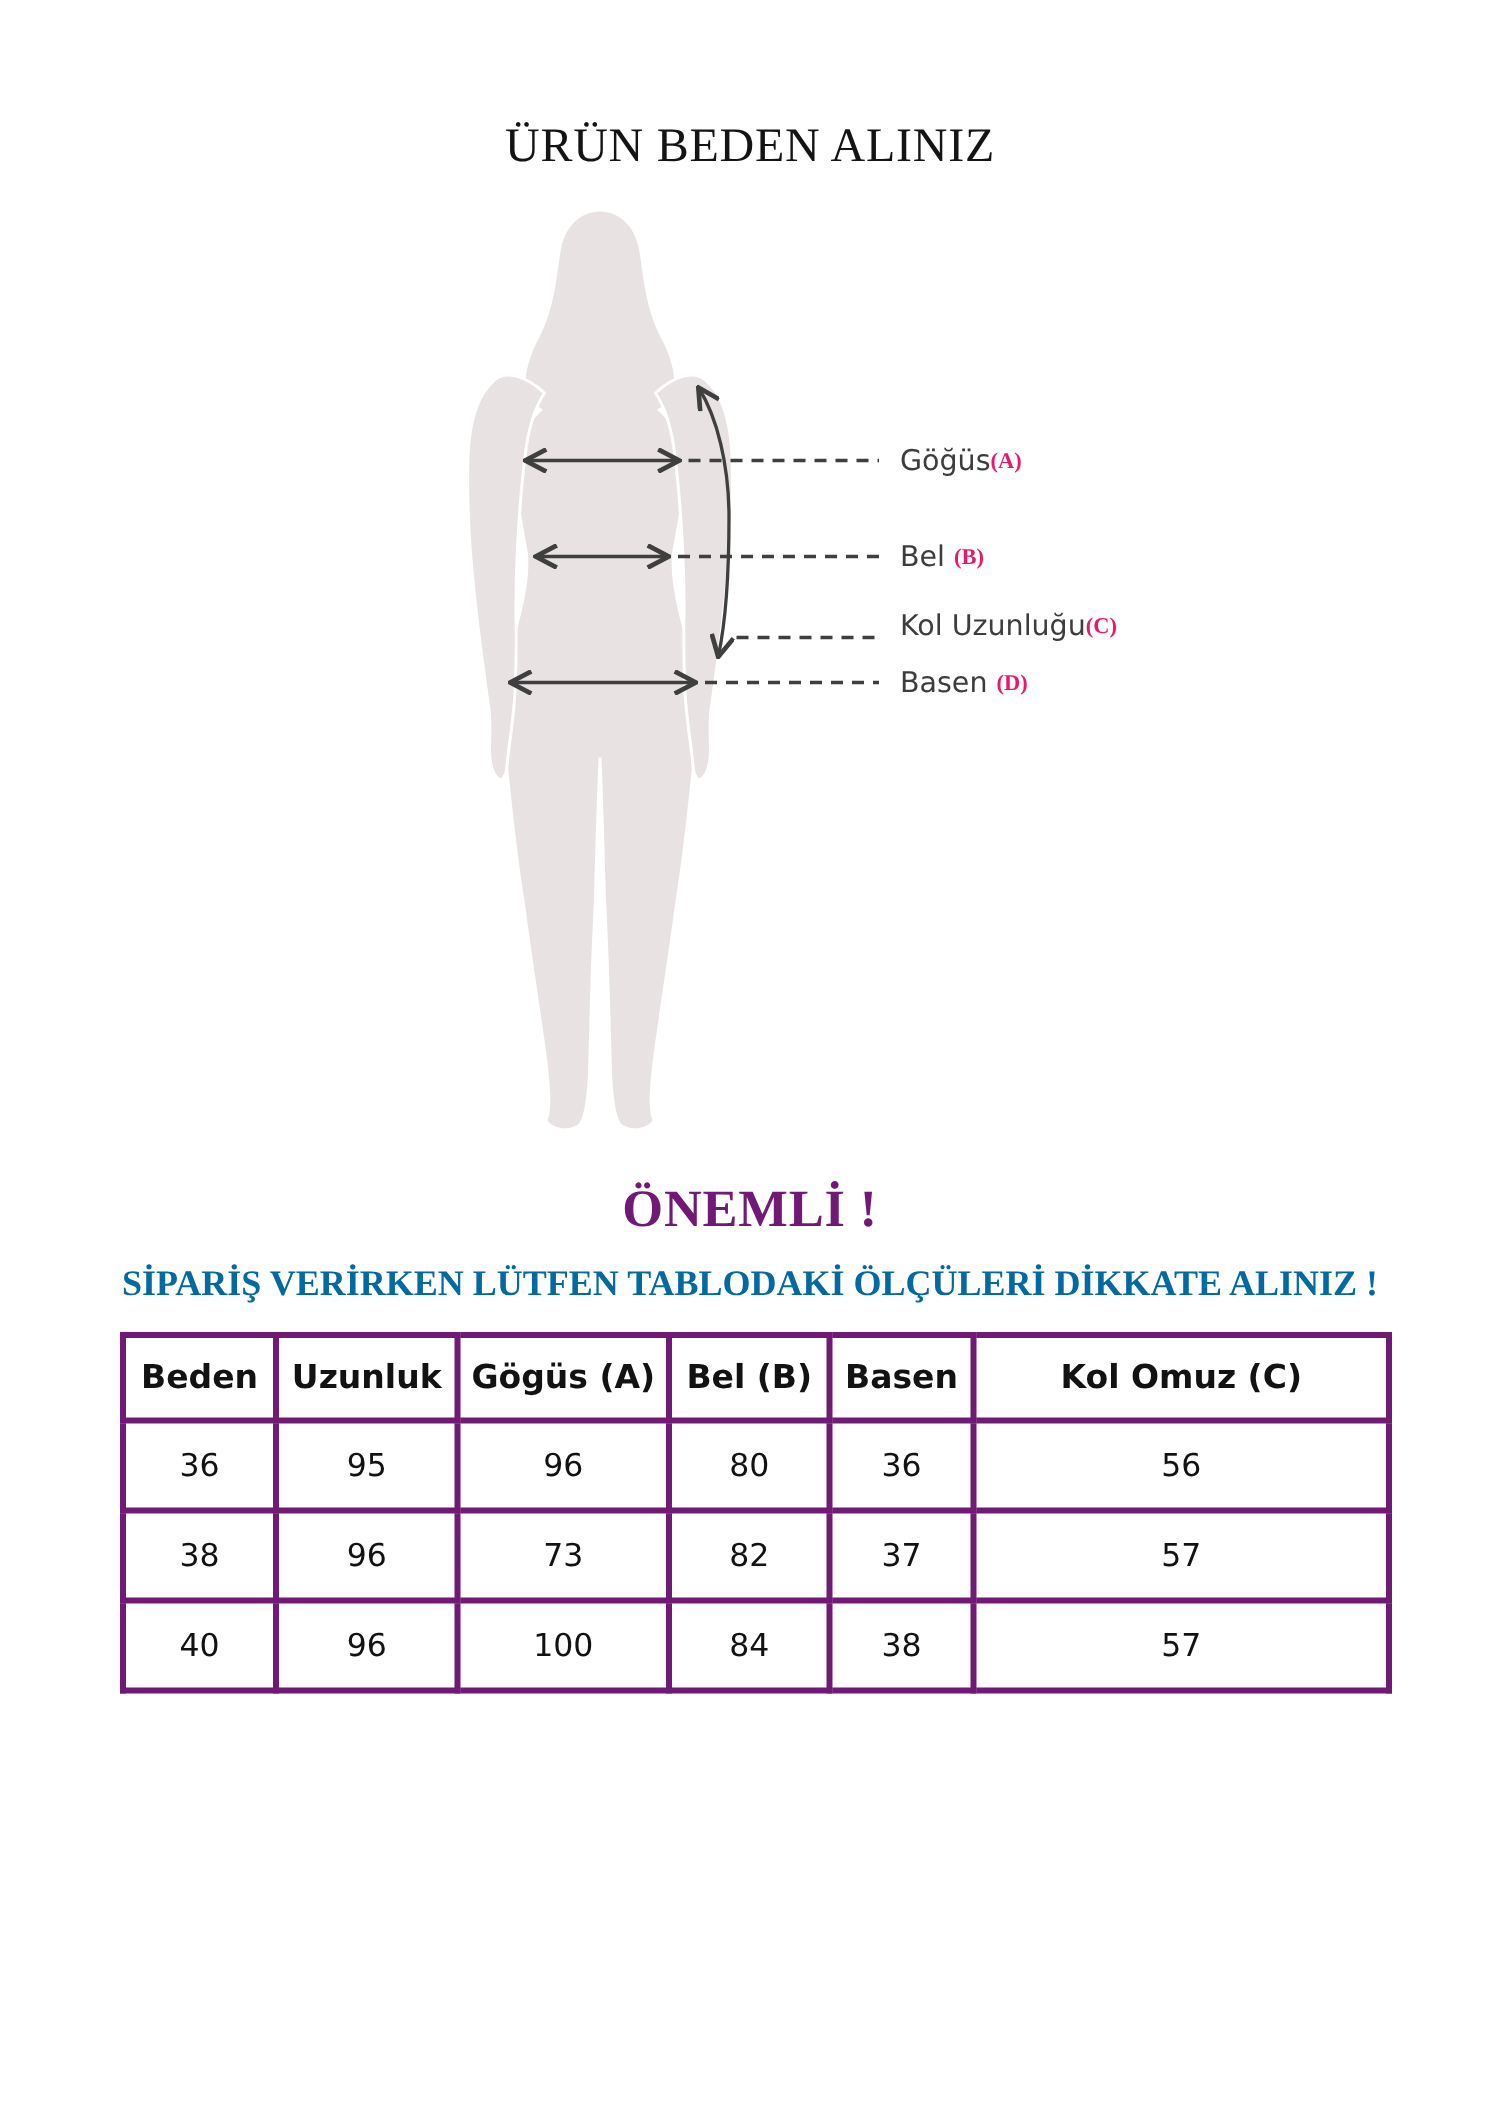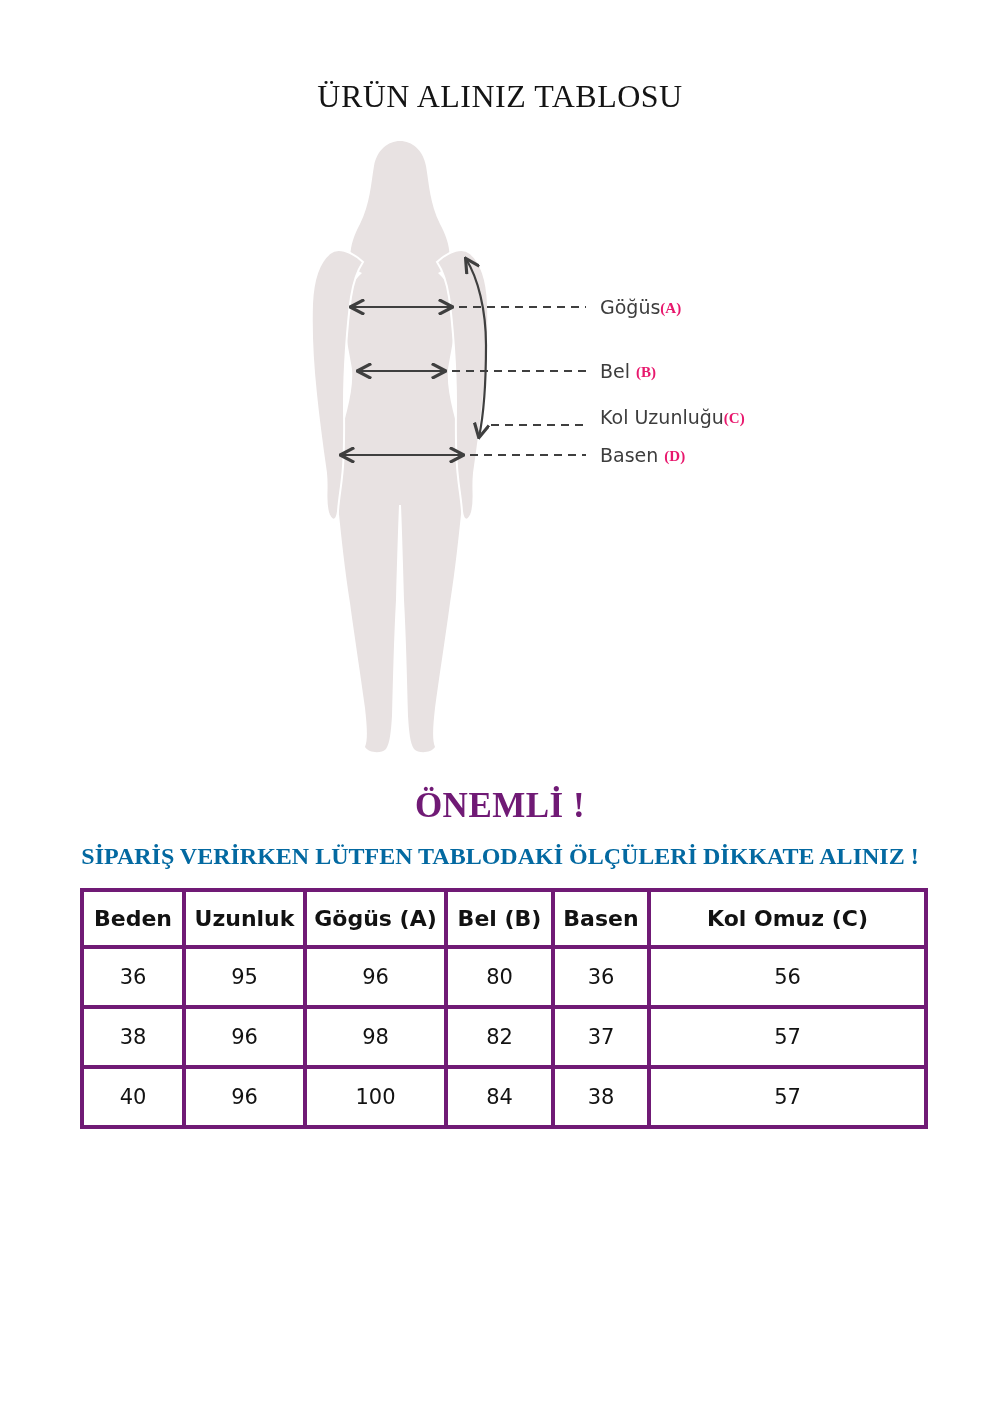--- a/index.html
+++ b/index.html
@@ -54,21 +54,21 @@
     color:#121212;
   }
   .size-table th{font-size:22px;font-weight:bold;height:51px;}
   .size-table td{font-size:21px;font-weight:400;height:54px;}
 </style>
 </head>
 <body>
 
 <div class="page">
 
-  <h1 class="page-title">ÜRÜN ALINIZ TABLOSU</h1>
+  <h1 class="page-title">ÜRÜN BEDEN ALINIZ</h1>
 
   <div class="figure-area">
     <svg class="figure-svg" viewBox="280 130 440 640">
       <defs>
         <marker id="ah" viewBox="0 0 10 10" refX="8.5" refY="5" markerWidth="7.5" markerHeight="7.5" orient="auto-start-reverse">
           <path d="M0.5,0.5 L9,5 L0.5,9.5" fill="none" stroke="#3f3f3f" stroke-width="1.9"></path>
         </marker>
       </defs>
 
       <path fill="#e8e2e2" d="
@@ -183,21 +183,21 @@
         <td>36</td>
         <td>95</td>
         <td>96</td>
         <td>80</td>
         <td>36</td>
         <td>56</td>
       </tr>
       <tr>
         <td>38</td>
         <td>96</td>
-        <td>98</td>
+        <td>73</td>
         <td>82</td>
         <td>37</td>
         <td>57</td>
       </tr>
       <tr>
         <td>40</td>
         <td>96</td>
         <td>100</td>
         <td>84</td>
         <td>38</td>

